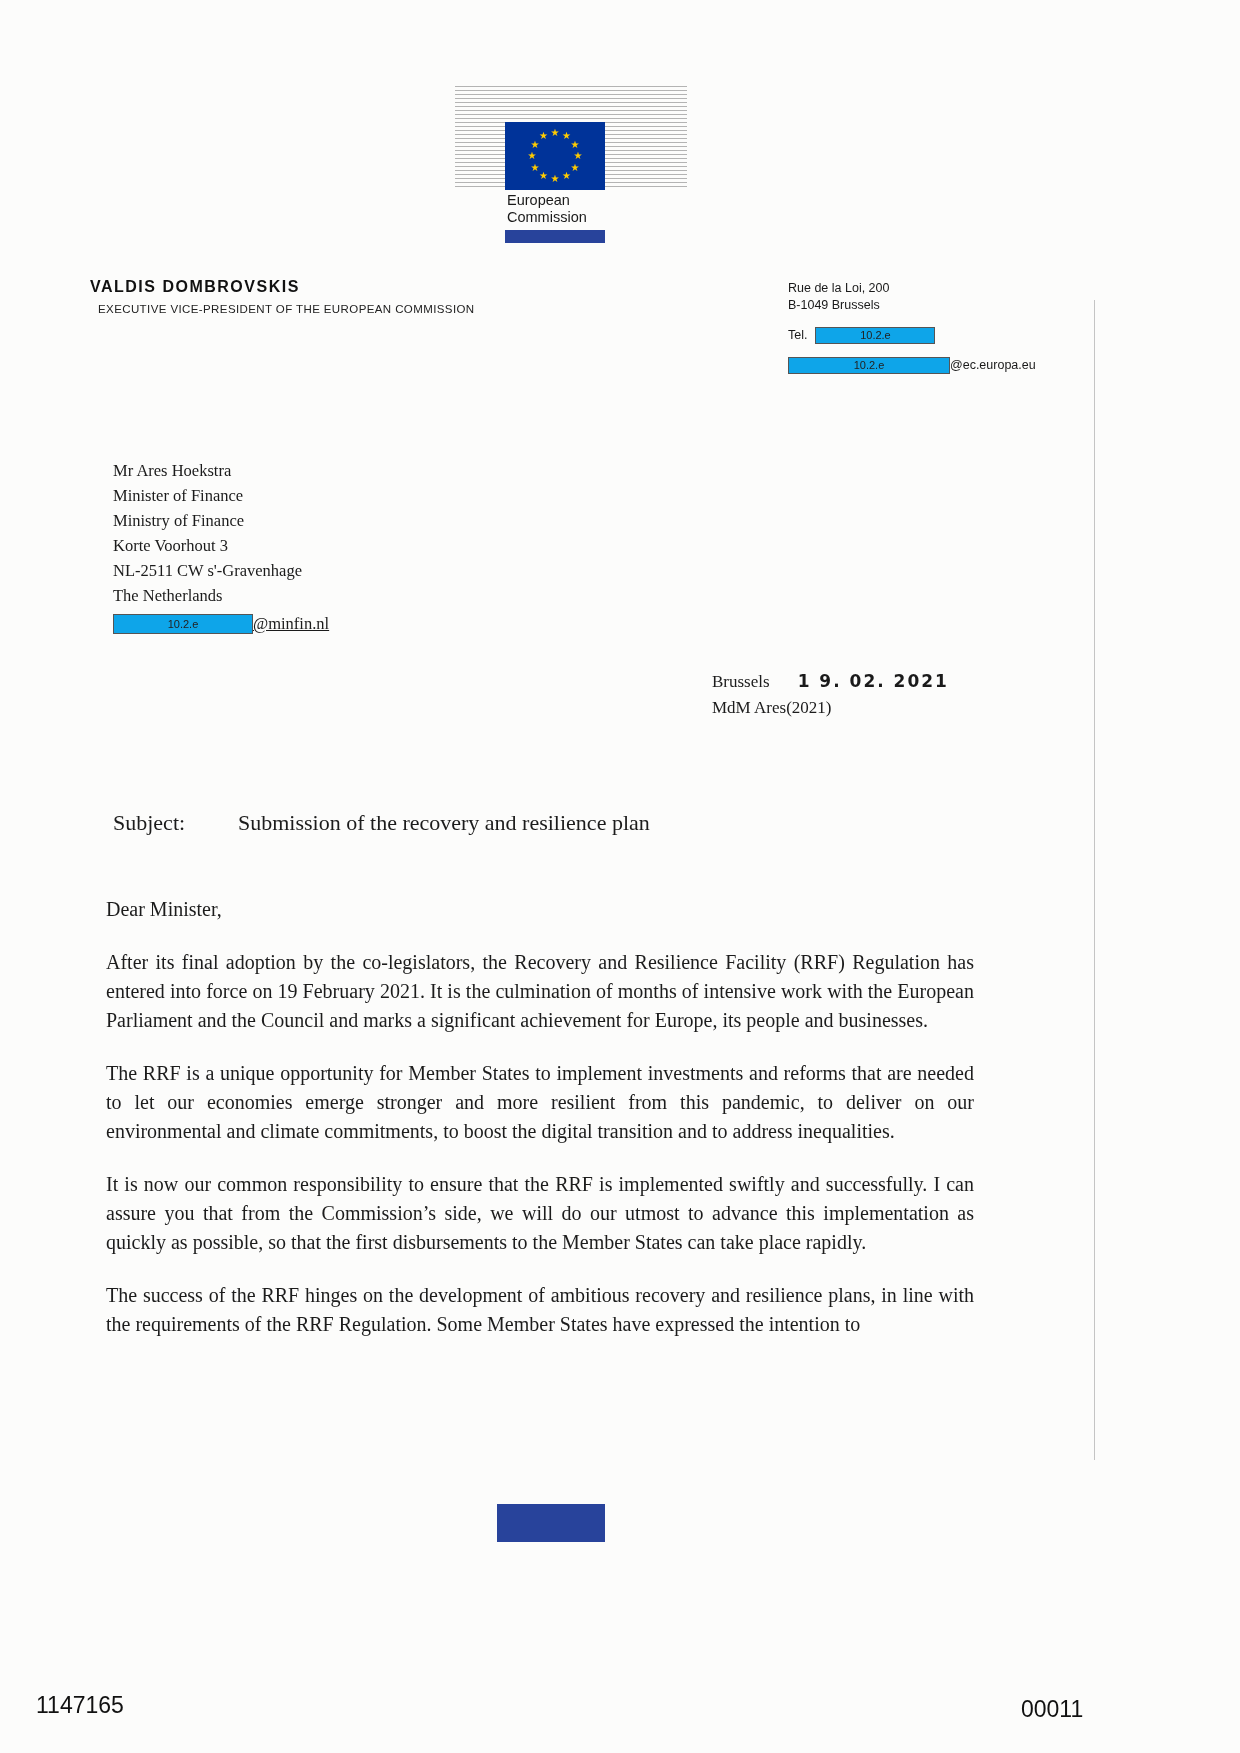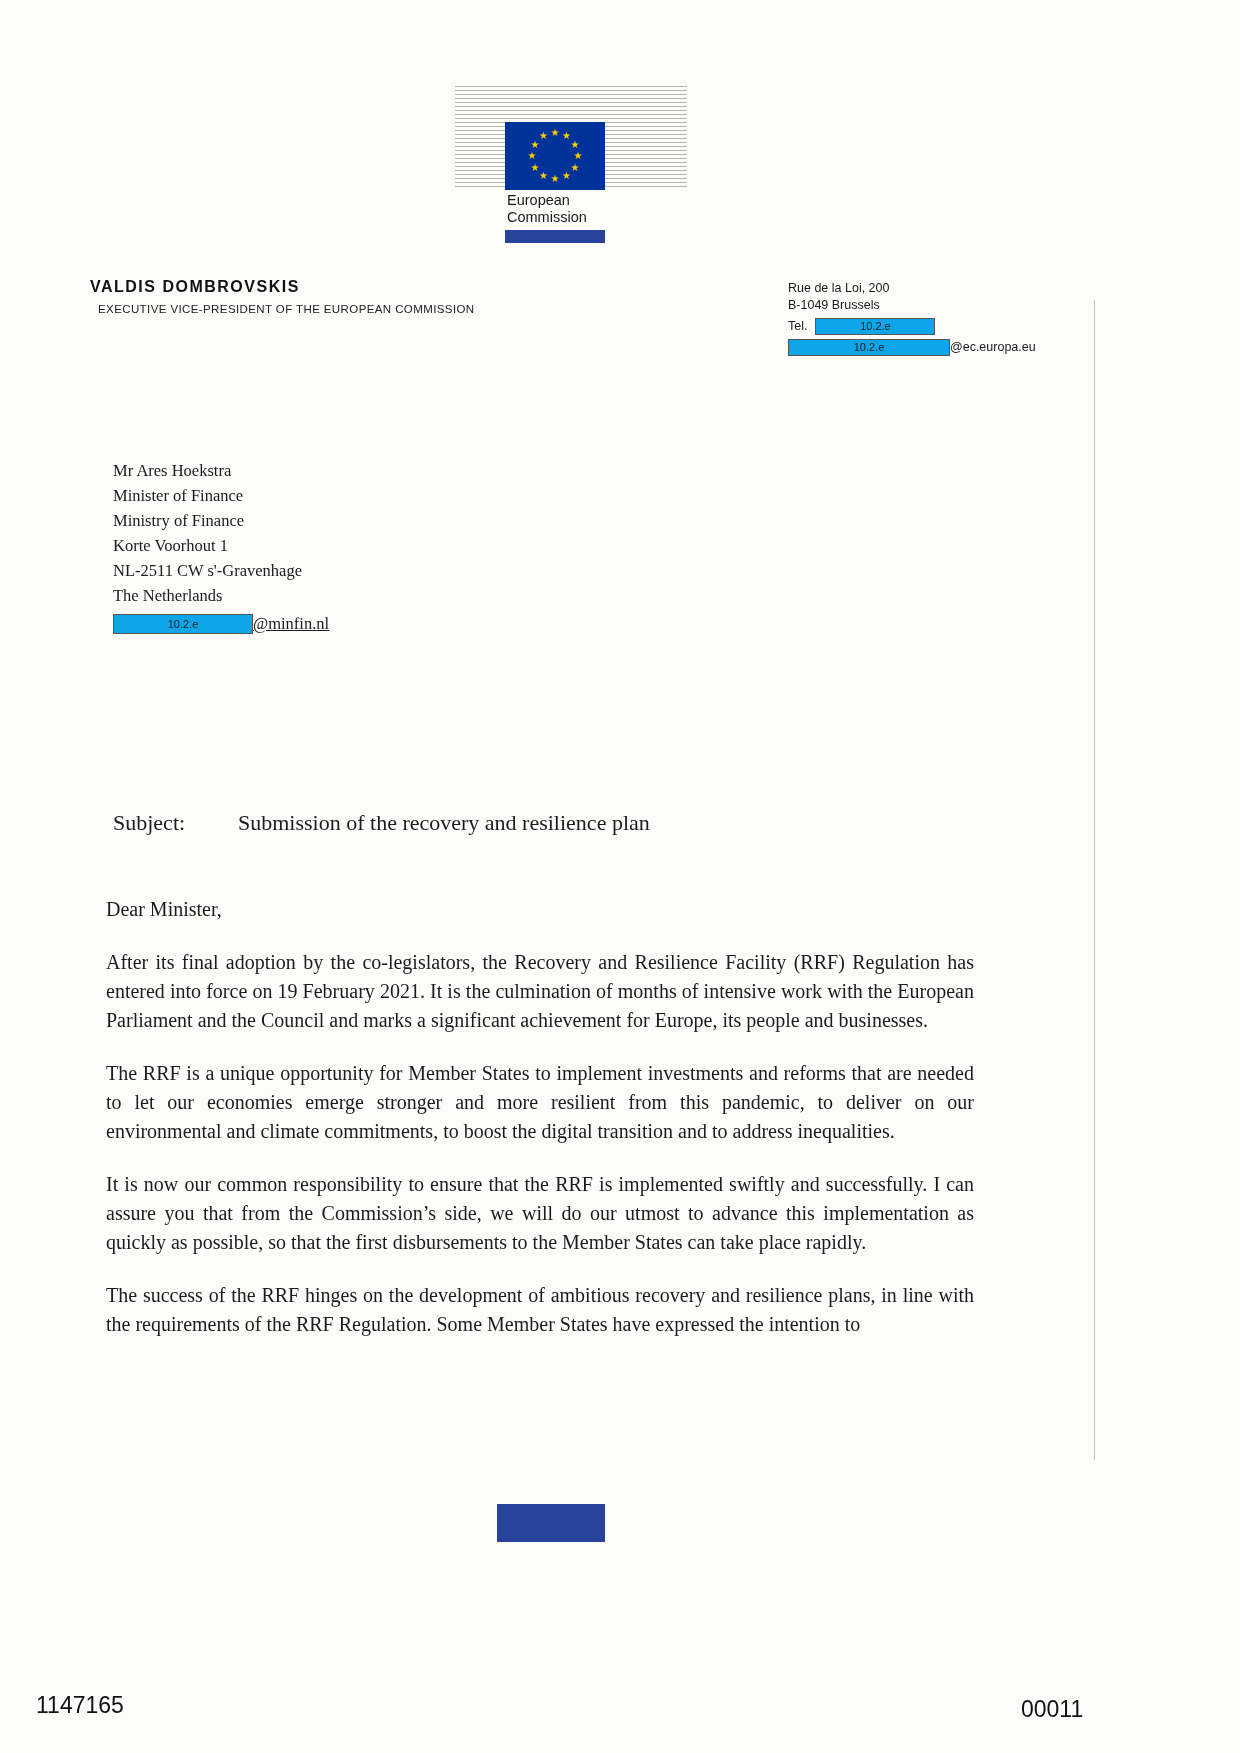--- a/index.html
+++ b/index.html
@@ -39,21 +39,21 @@
     font-size:16px; letter-spacing:1.5px; color:#111;
   }
   .sender-title {
     position:absolute; left:98px; top:303px;
     font-family:"Liberation Sans", sans-serif; font-size:11.5px; letter-spacing:.4px; color:#222;
   }
   .sender-contact {
     position:absolute; left:788px; top:280px; width:300px;
     font-family:"Liberation Sans", sans-serif; font-size:12.5px; line-height:17px; color:#1a1a1a;
   }
-  .contact-row { display:flex; align-items:center; margin-top:4px; }
+  .contact-row { display:flex; align-items:center; margin-top:13px; }
   .redact-box {
     display:inline-block; border:1px solid #555; background:#0ea5e9;
     font-family:"Liberation Sans", sans-serif; font-size:11px; color:#222;
     text-align:center; vertical-align:middle;
   }
   .tel-box { width:118px; height:15px; line-height:15px; margin-left:8px; }
   .mail-box { width:160px; height:15px; line-height:15px; }
 
   
   .recipient {
@@ -132,29 +132,35 @@
     <div class="contact-row">
       <span class="redact-box mail-box">10.2.e</span>
       <span>@ec.europa.eu</span>
     </div>
   </div>
 
   <div class="recipient">
     <div>Mr Ares Hoekstra</div>
     <div>Minister of Finance</div>
     <div>Ministry of Finance</div>
-    <div>Korte Voorhout 1</div>
+    <div>Korte Voorhout 3</div>
     <div>NL-2511 CW s'-Gravenhage</div>
     <div>The Netherlands</div>
     <div class="recipient-email">
       <span class="redact-box recipient-box">10.2.e</span>
       <span class="domain">@minfin.nl</span>
     </div>
   </div>
 
+  <div class="dateline">
+    <div>
+      <span>Brussels</span><span class="date-stamp">1 9. 02. 2021</span>
+    </div>
+    <div>MdM Ares(2021)</div>
+  </div>
 
   <div class="subject">
     <span class="subject-label">Subject:</span><span>Submission of the recovery and resilience plan</span>
   </div>
 
   <div class="body-block">
     <p class="salutation">Dear Minister,</p>
     <p>After its final adoption by the co-legislators, the Recovery and Resilience Facility (RRF) Regulation has entered into force on 19 February 2021. It is the culmination of months of intensive work with the European Parliament and the Council and marks a significant achievement for Europe, its people and businesses.</p>
     <p>The RRF is a unique opportunity for Member States to implement investments and reforms that are needed to let our economies emerge stronger and more resilient from this pandemic, to deliver on our environmental and climate commitments, to boost the digital transition and to address inequalities.</p>
     <p>It is now our common responsibility to ensure that the RRF is implemented swiftly and successfully. I can assure you that from the Commission’s side, we will do our utmost to advance this implementation as quickly as possible, so that the first disbursements to the Member States can take place rapidly.</p>

